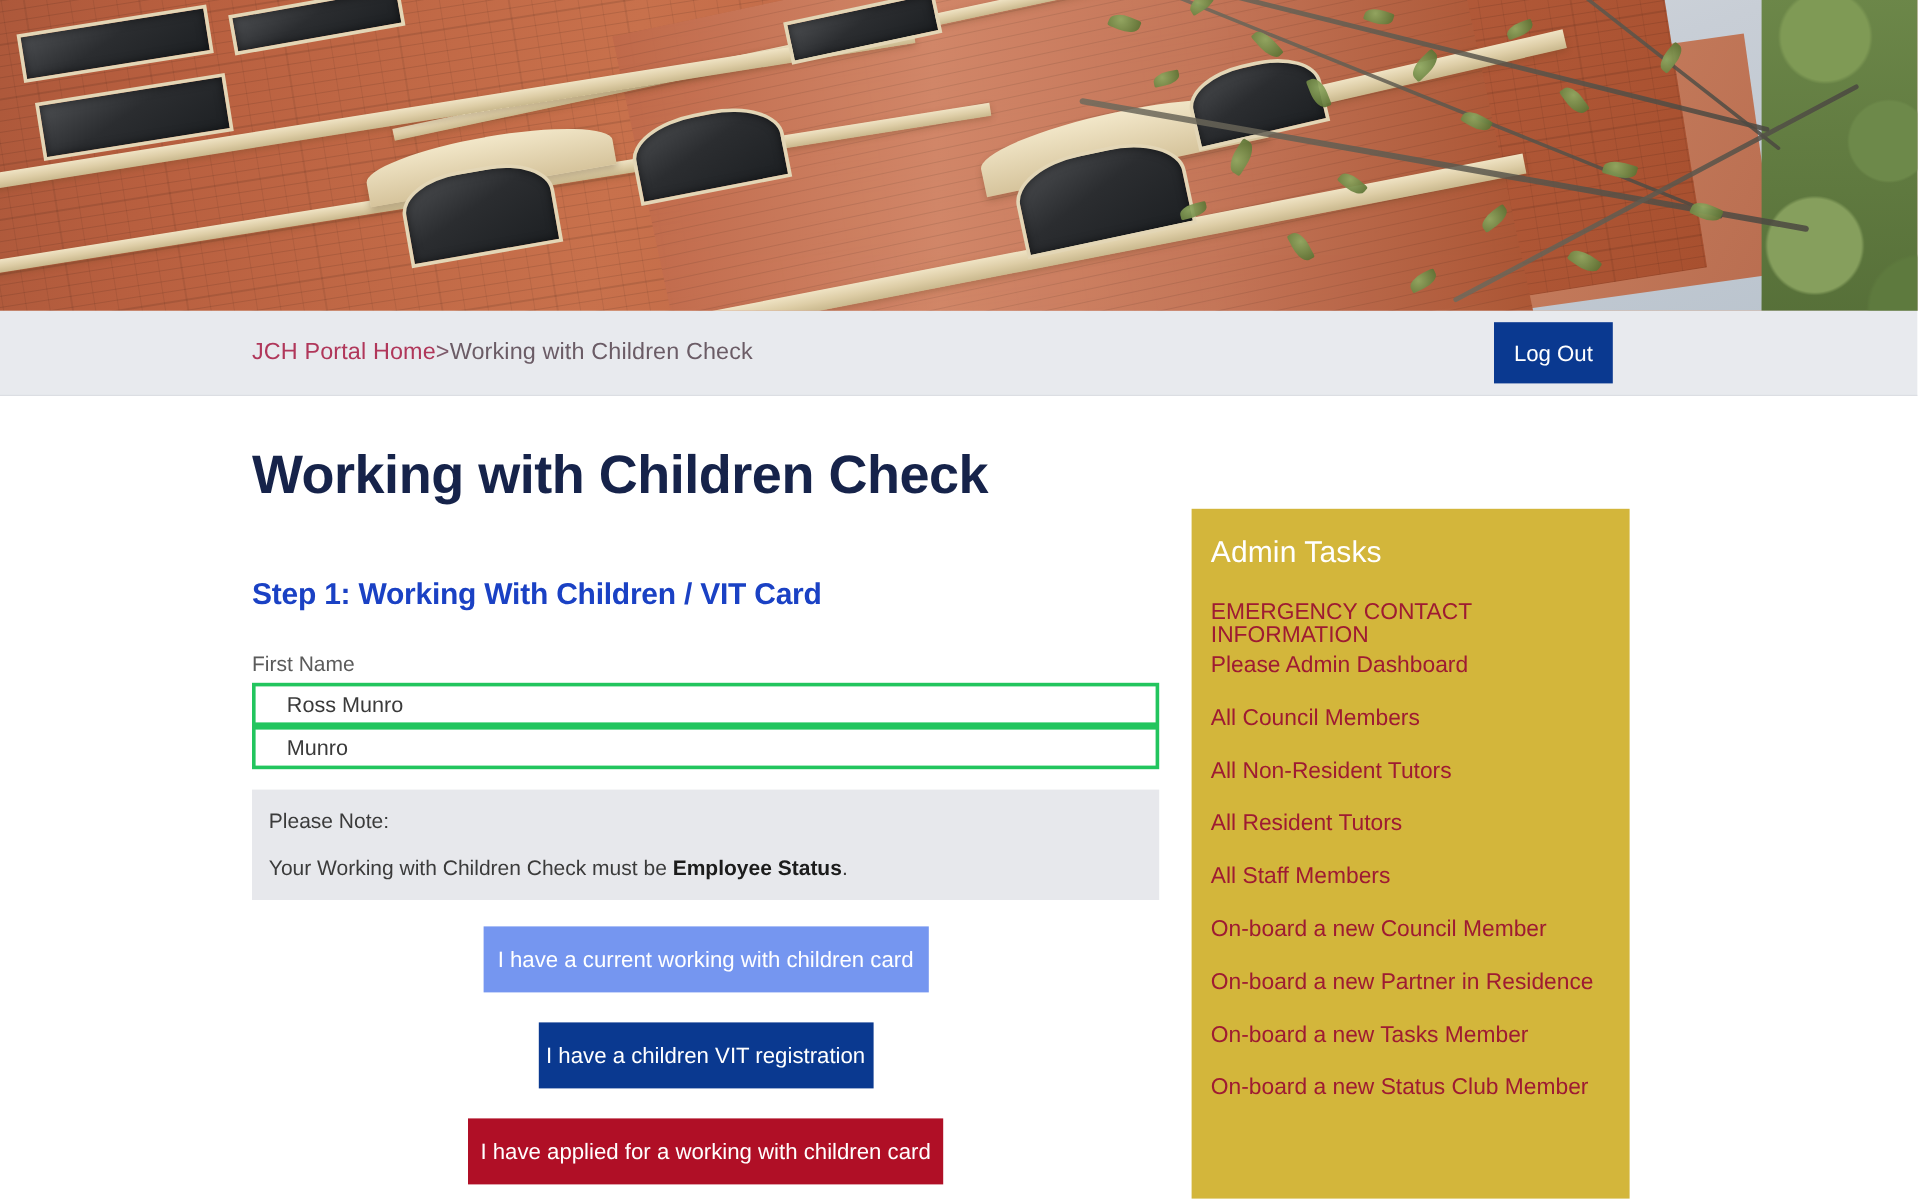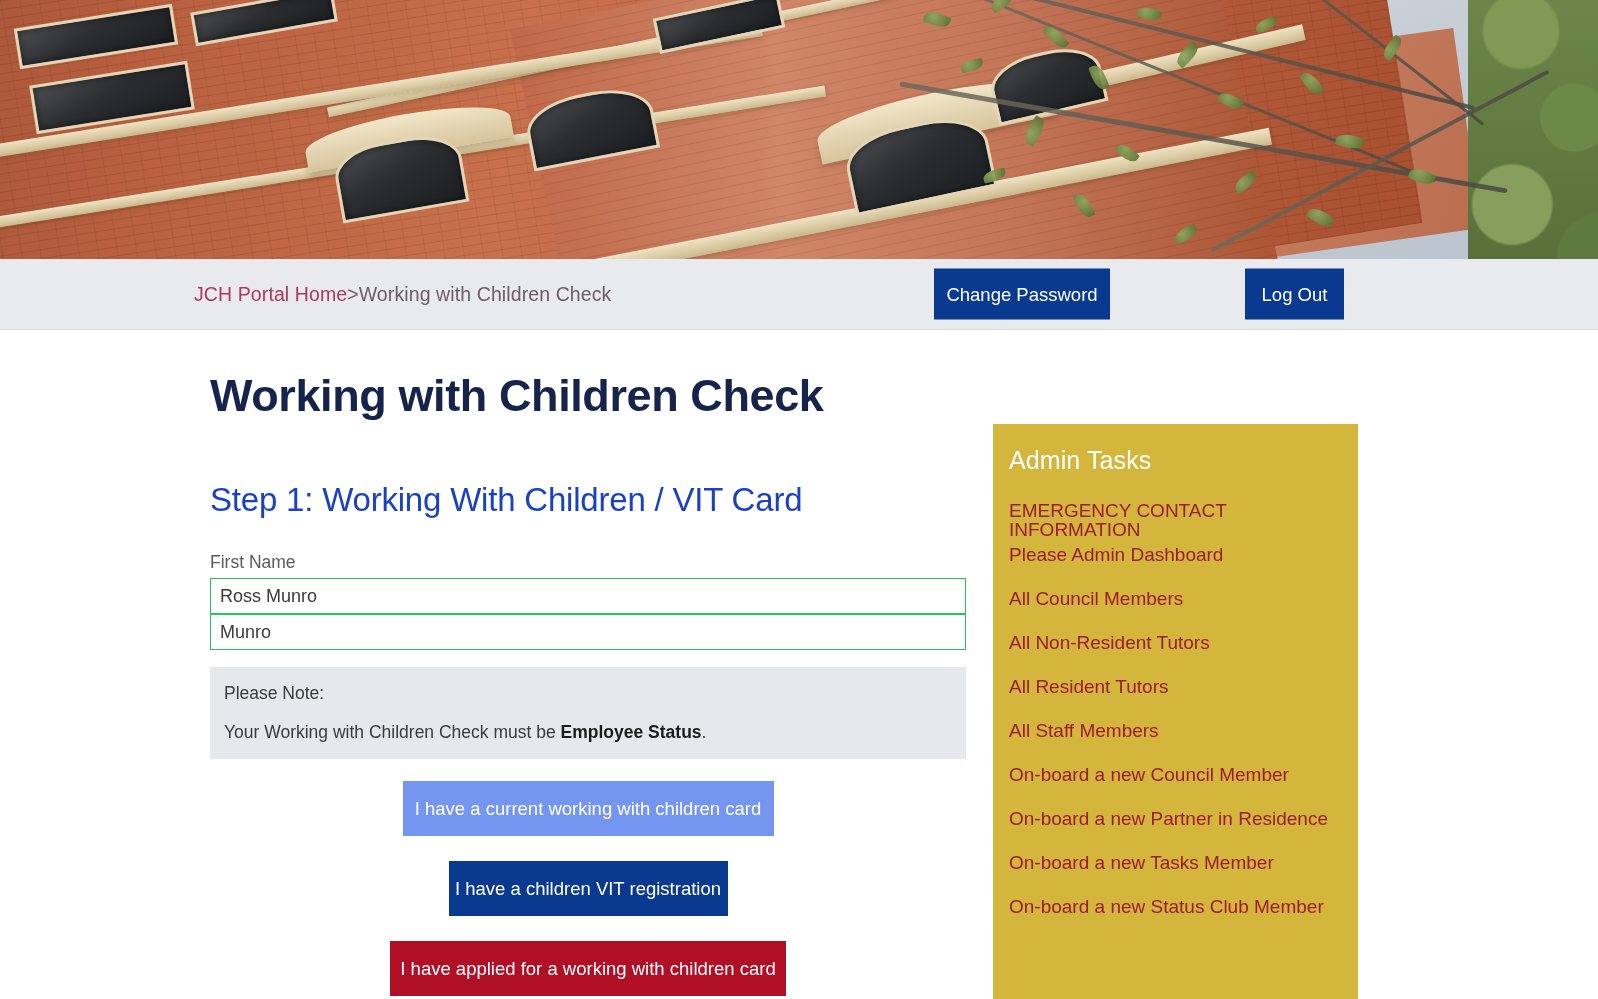--- a/index.html
+++ b/index.html
@@ -121,21 +121,21 @@
 
   
   .navbar {
     width:1598px; height:71px;
     background:#e8eaee;
     border-bottom:1px solid #dcdee3;
     display:flex; align-items:center;
     position:relative;
   }
   .breadcrumb {
-    position:absolute; left:194px; top:50%; transform:translateY(-50%);
+    position:absolute; left:210px; top:50%; transform:translateY(-50%);
     font-size:19.5px; white-space:nowrap; letter-spacing:.1px;
   }
   .bc-link { color:#b0375a; }
   .bc-sep  { color:#7d5a6a; }
   .bc-cur  { color:#6b5c66; }
 
   .nav-btn {
     position:absolute; top:50%; transform:translateY(-50%);
     background:#0a3990; color:#ffffff;
     font-size:18.5px;
@@ -150,32 +150,32 @@
   
   .page { position:relative; width:1598px; height:669px; background:#fff; }
 
   .main-col { position:absolute; left:210px; top:42px; width:756px; }
 
   .page-title {
     color:#16234a; font-size:45px; font-weight:bold;
     letter-spacing:-.4px; line-height:1.05; margin:0;
   }
   .step-title {
-    color:#1a41c4; font-size:33px; font-weight:normal;
+    color:#1a41c4; font-size:25px; font-weight:bold;
     letter-spacing:-.2px; margin:62px 0 0 0;
   }
 
   .field-label {
     color:#5b5b5b; font-size:17.5px; margin:33px 0 5px 0;
   }
   .text-input {
     display:block; width:756px; height:36px;
-    border:1px solid #22c55e; background:#fff;
+    border:3px solid #22c55e; background:#fff;
     color:#3a3a3a; font-size:18px;
-    padding:0 9px;
+    padding:0 26px;
     font-family:"Liberation Sans", sans-serif;
     outline:none;
   }
   .note-box {
     margin-top:17px; width:756px;
     background:#e7e8ec;
     padding:17px 14px 18px 14px;
     color:#3b3b3b; font-size:17.5px; line-height:1.05;
   }
   .note-line1 { margin:0 0 20px 0; }
@@ -270,21 +270,20 @@
       <div class="leaf" style="left:12%;top:64%;width:23px;height:11px;transform:rotate(-14deg);"></div>
     </div>
     <div class="leftbush"></div>
   </div>
 </div>
 
 <div class="navbar">
   <div class="breadcrumb">
     <span class="bc-link">JCH Portal Home</span><span class="bc-sep">&gt;</span><span class="bc-cur">Working with Children Check</span>
   </div>
-  <button class="nav-btn btn-chpw">Change Password</button>
   <button class="nav-btn btn-logout">Log Out</button>
 </div>
 
 <div class="page">
 
   <div class="main-col">
     <h1 class="page-title">Working with Children Check</h1>
     <h2 class="step-title">Step 1: Working With Children / VIT Card</h2>
 
     <div>

